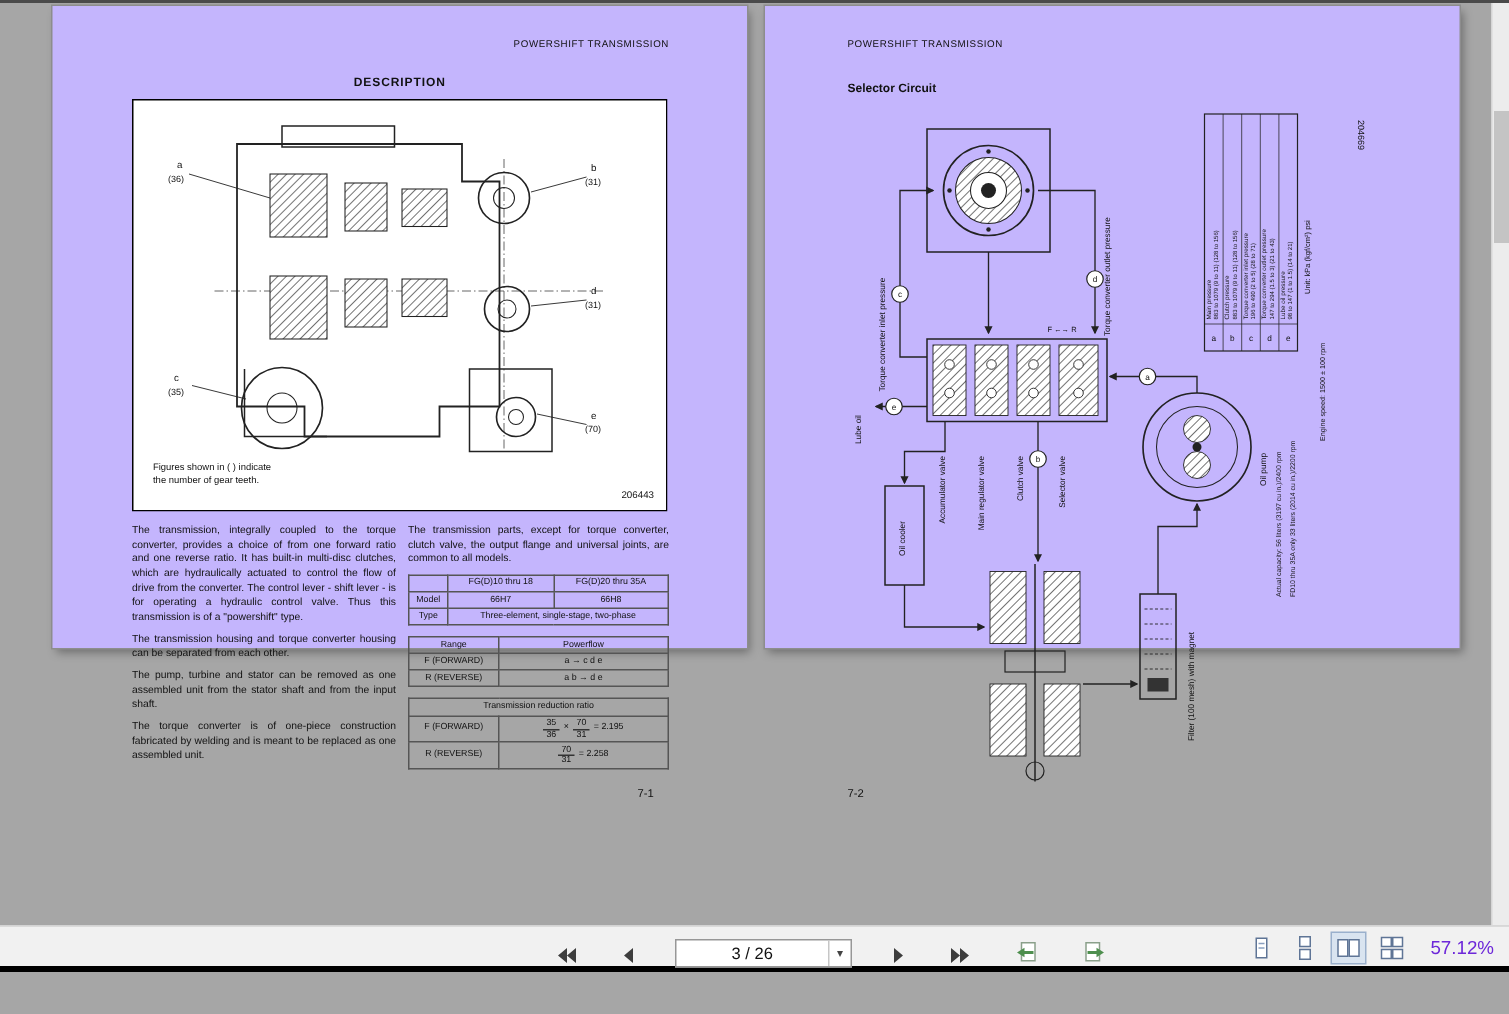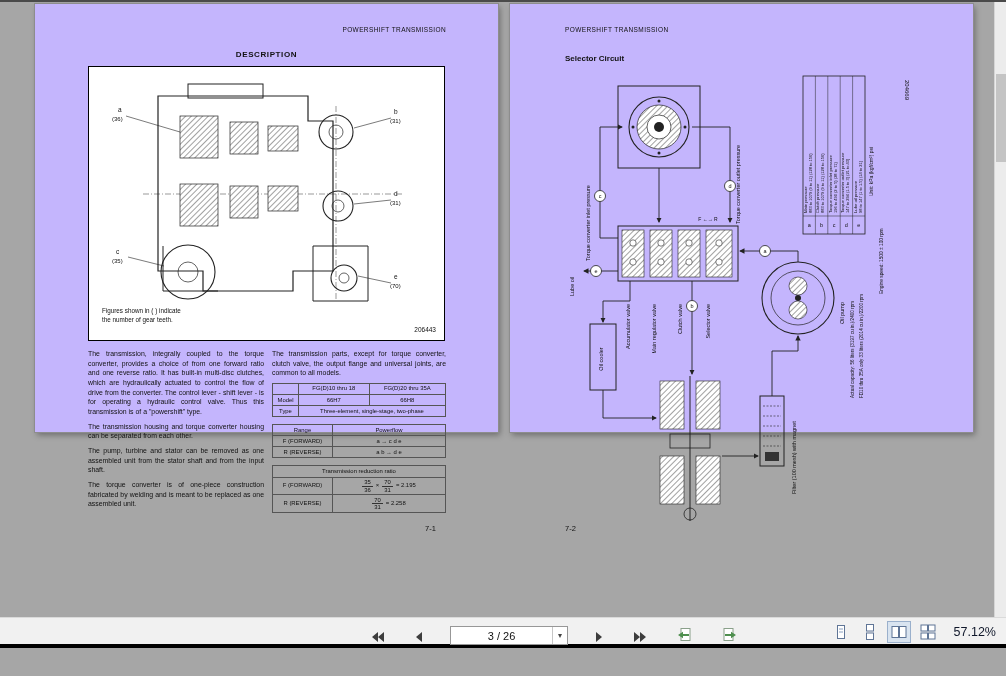--- a/index.html
+++ b/index.html
@@ -38,21 +38,21 @@
   .vscroll{position:absolute;right:0;top:0;width:12px;height:100%;background:#ececec;border-left:1px solid #d5d5d5}
   .vthumb{position:absolute;left:1px;top:72px;width:10px;height:88px;background:#c4c4c4}
   .toolbar{position:relative;height:27px;background:#f1f1f1;border-top:1px solid #dadada}
   .navg{position:absolute;left:366px;top:0;height:27px;display:flex;align-items:flex-end;gap:22px}
   .rightg{position:absolute;right:10px;top:0;height:27px;display:flex;align-items:center;gap:7px}
   .tbtn{background:none;border:none;padding:2px 3px;display:flex;align-items:center;cursor:pointer}
   .tbtn.active{background:#d9e4f0;outline:1px solid #9ab0cc}
   .combo{width:118px;height:19px;background:#fff;border:1px solid #979797;display:flex;align-items:stretch;cursor:pointer}
   .combo-text{flex:1;font-size:11px;display:flex;align-items:center;justify-content:center;color:#111}
   .combo-arrow{width:15px;border-left:1px solid #c6c6c6;font-size:8px;color:#444;display:flex;align-items:center;justify-content:center}
-  .zoom{font-size:12.5px;color:#0f172a;margin-left:8px}
+  .zoom{font-size:12.5px;color:#6d28d9;margin-left:8px}
   .bstrip{height:4px;background:#000}
   svg text{font-family:"Liberation Sans",sans-serif;fill:#111}
   .vt{font-size:5.5px}
 </style>
 </head>
 <body>
 
 <div class="app">
 
 

